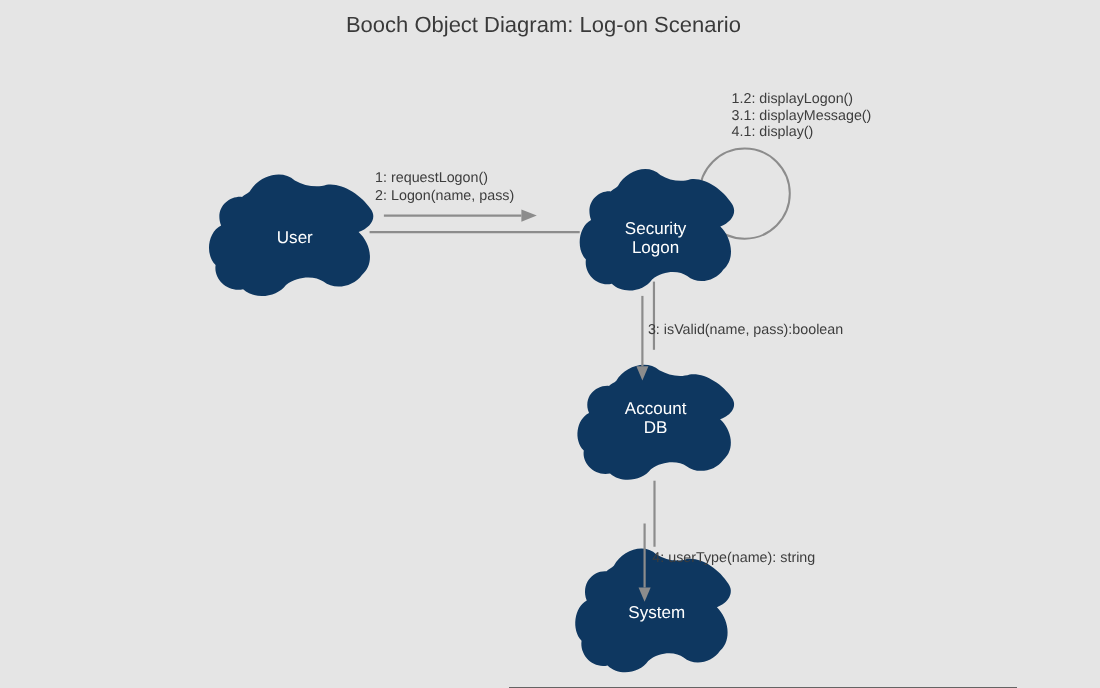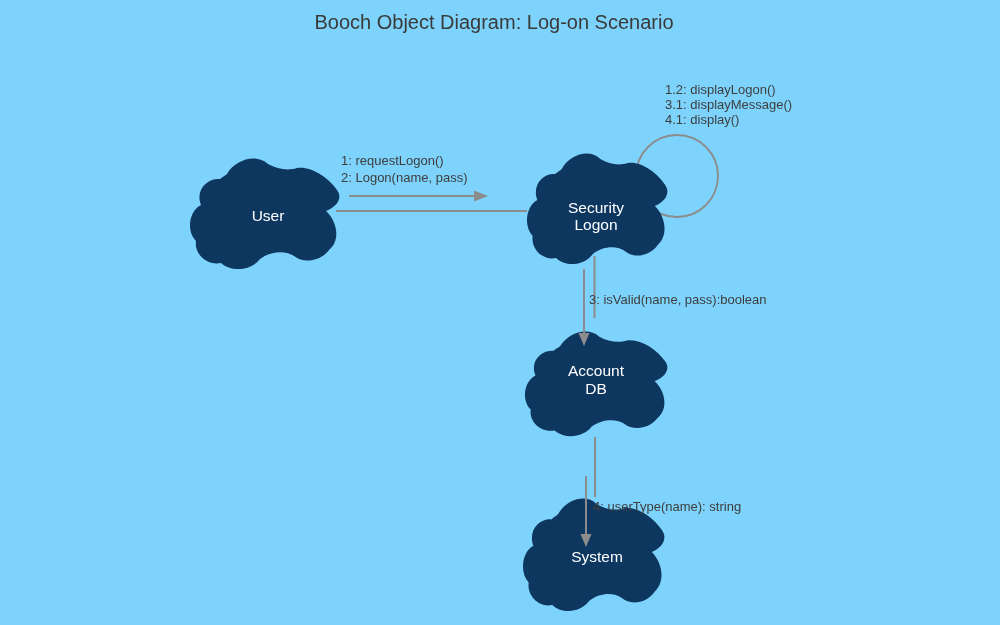--- a/index.html
+++ b/index.html
@@ -4,21 +4,21 @@
 <style>
   html, body {
     margin: 0;
     padding: 0;
     background: #000000;
   }
   .stage {
     position: relative;
     width: 1000px;
     height: 625px;
-    background: #7dd3fc;
+    background: #e5e5e5;
     overflow: hidden;
   }
   svg { display: block; }
 
   .cloud   { fill: #0e3760; }
   .loop    { stroke: #8c8c8c; stroke-width: 1.8; fill: none; }
   .link    { stroke: #8c8c8c; stroke-width: 2; fill: none; }
   .arrowhead { fill: #8c8c8c; stroke: none; }
 
   .title-text {

